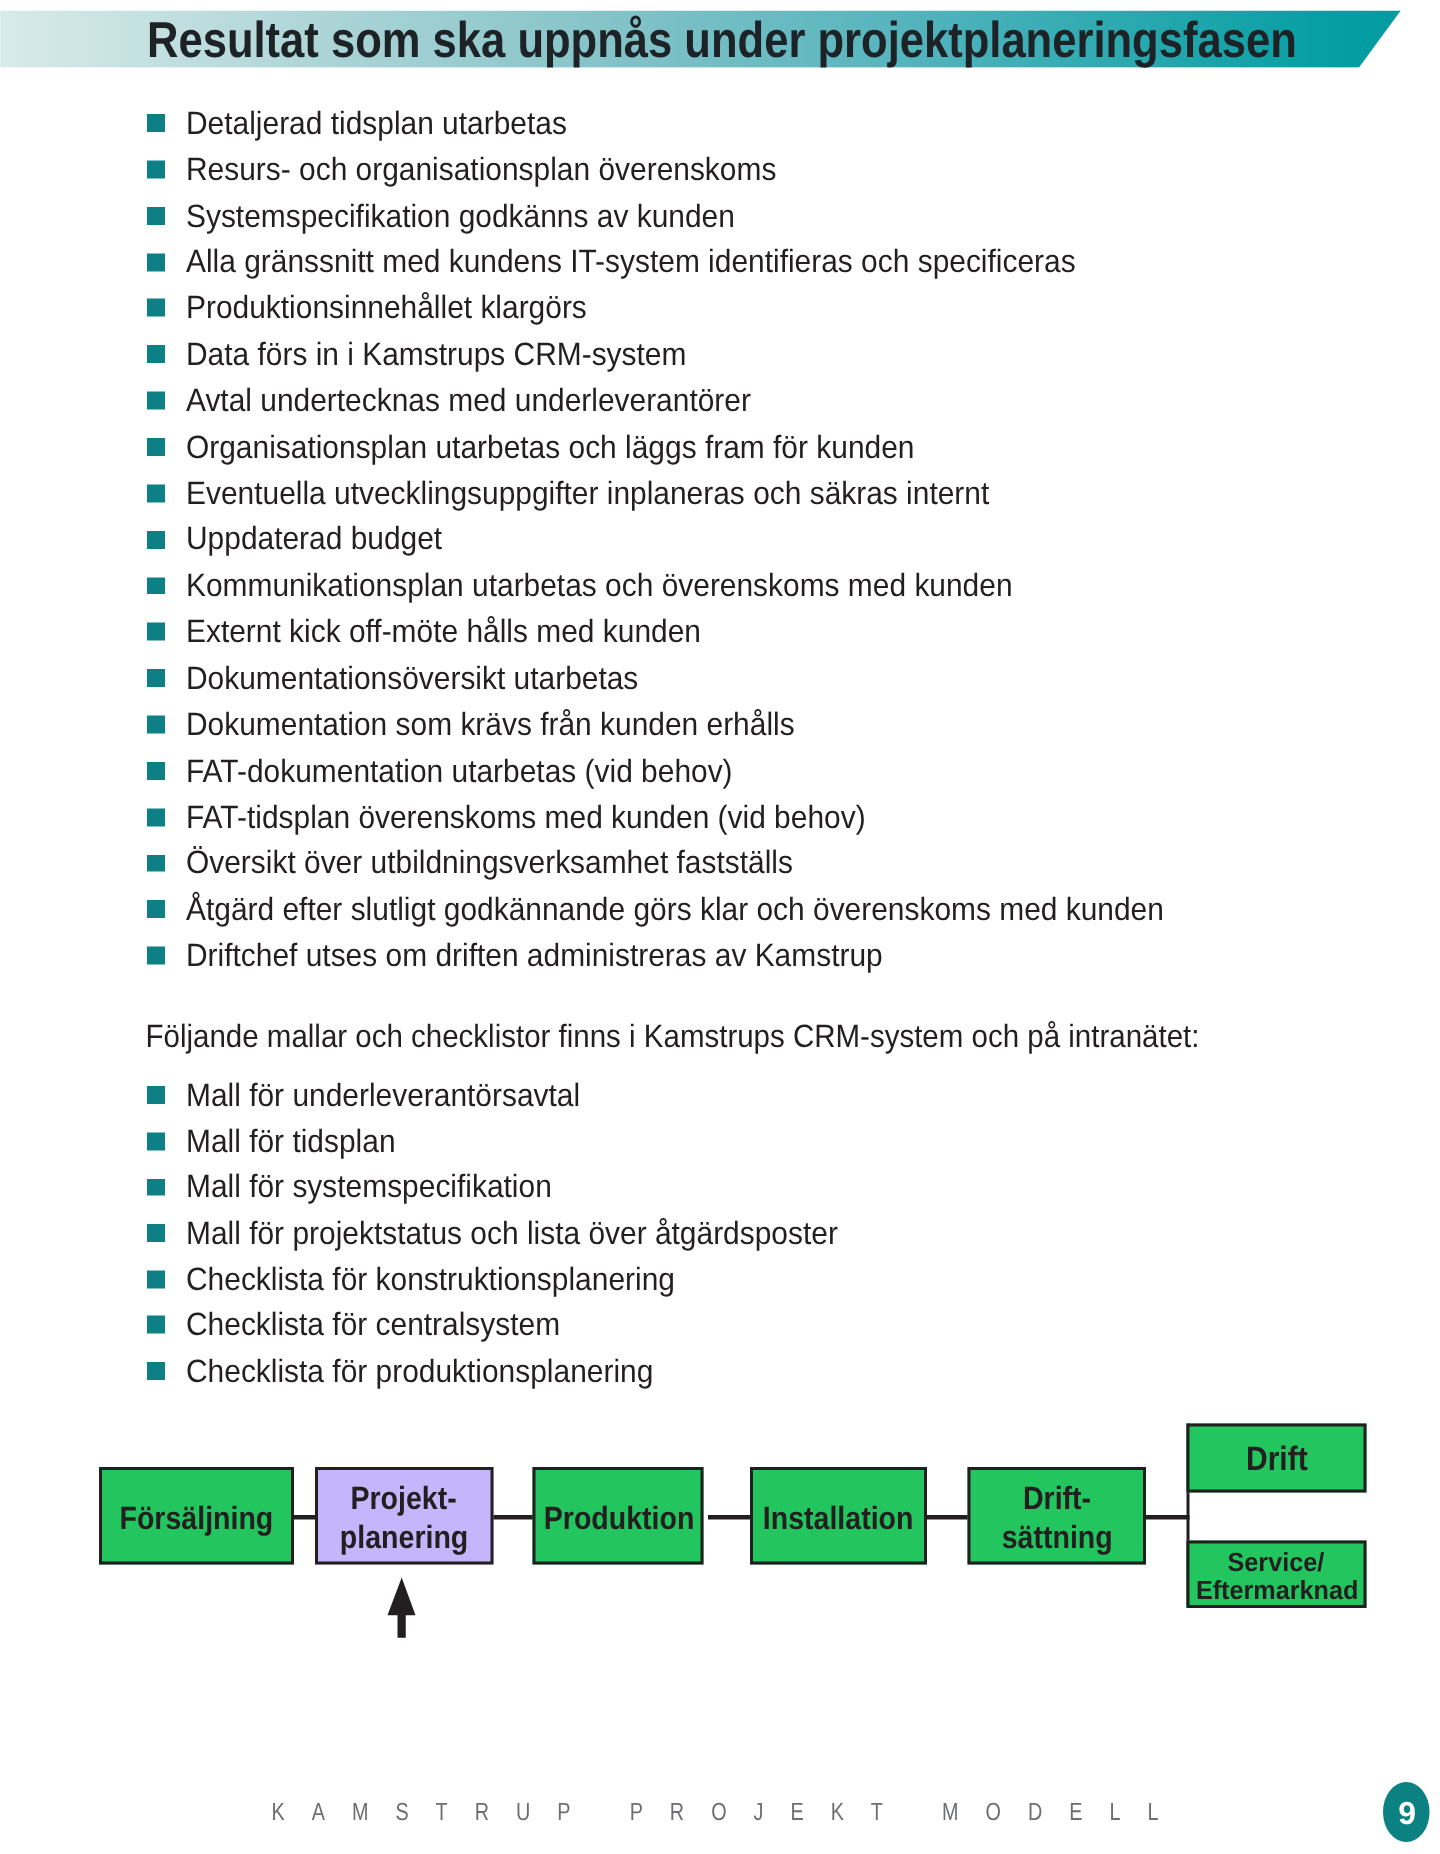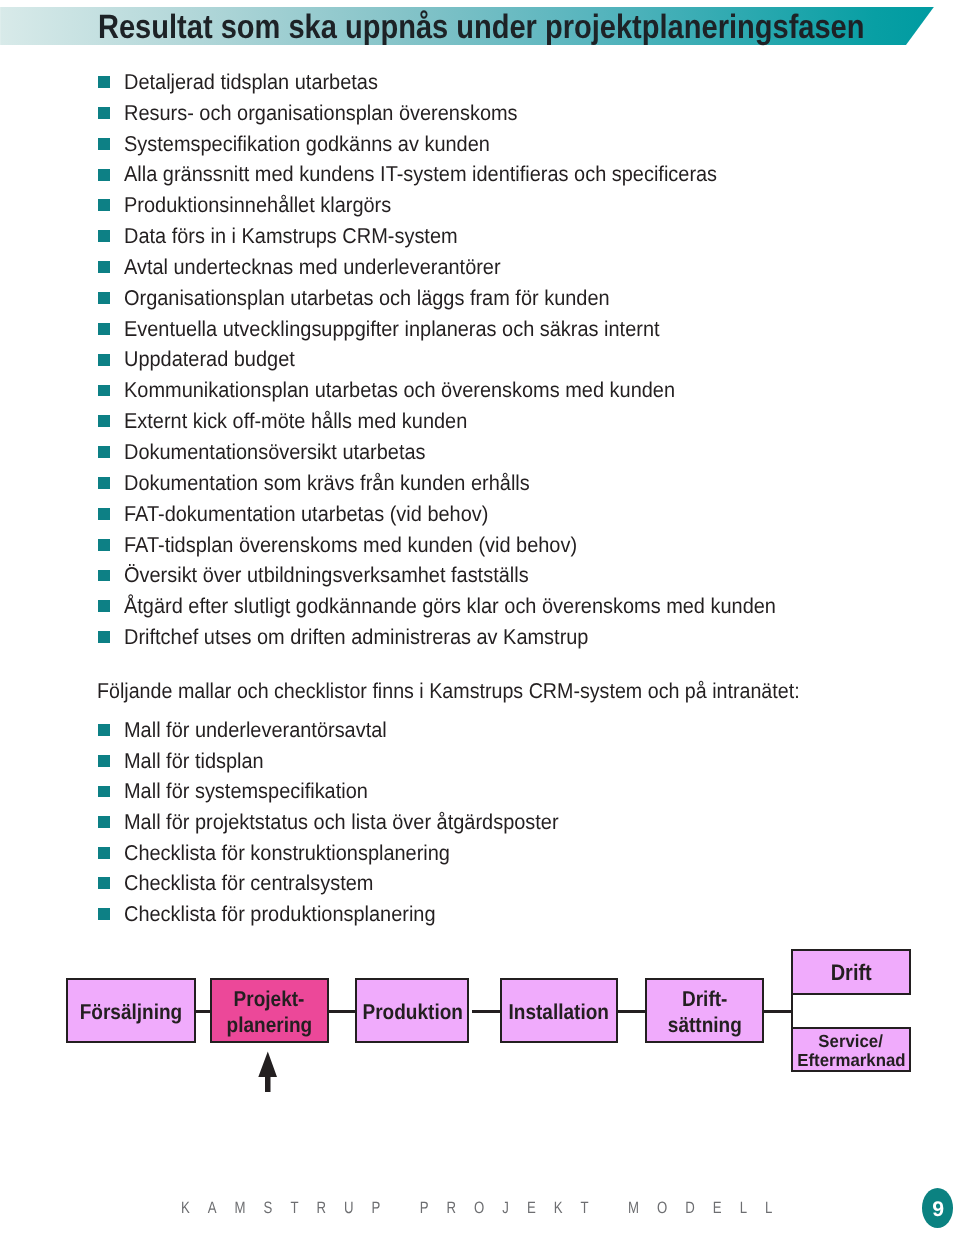--- a/index.html
+++ b/index.html
@@ -21,26 +21,26 @@
   #templates-list .li .tx{line-height:30.66px;}
   .li .sq{position:absolute;left:0;top:10.5px;width:11.9px;height:11.9px;background:#0d8085;}
   .li .tx{position:absolute;left:26px;top:1.3px;font-size:21.5px;color:#231f20;white-space:nowrap;
       line-height:30.85px;transform:scaleX(0.9277);transform-origin:0 0;}
 
   .para{position:absolute;left:97.2px;font-size:21.5px;color:#231f20;white-space:nowrap;line-height:30.5px;
       transform:scaleX(0.9145);transform-origin:0 0;}
 
   
   .flow{position:absolute;left:0;top:0;width:960px;height:1236px;}
-  .fbox{position:absolute;box-sizing:border-box;border:2px solid #231f20;background:#f0abfc;
+  .fbox{position:absolute;box-sizing:border-box;border:2px solid #231f20;background:#22c55e;
         display:flex;flex-direction:column;align-items:center;justify-content:center;
         font-weight:bold;color:#231f20;line-height:26px;font-size:21.5px;text-align:center;padding-top:3px;}
   .fbox span{display:block;transform:scaleX(0.885);}
   .fbox.narrow span{transform:scaleX(0.96);}
-  .fbox.hl{background:#ec4899;}
+  .fbox.hl{background:#c4b5fd;}
   .conn{position:absolute;background:#231f20;}
 
   
   .footer{position:absolute;left:181px;top:1199px;font-size:16.5px;color:#6d6e71;letter-spacing:22.5px;white-space:nowrap;
       transform:scaleX(0.80);transform-origin:0 0;}
   .pageno{position:absolute;left:921.5px;top:1188.3px;width:31.2px;height:39.8px;border-radius:50%;
       background:#0b8281;color:#fff;font-size:21.3px;font-weight:bold;display:flex;align-items:center;justify-content:center;
       padding-left:2px;padding-top:2px;box-sizing:border-box;}
 </style>
 </head>

